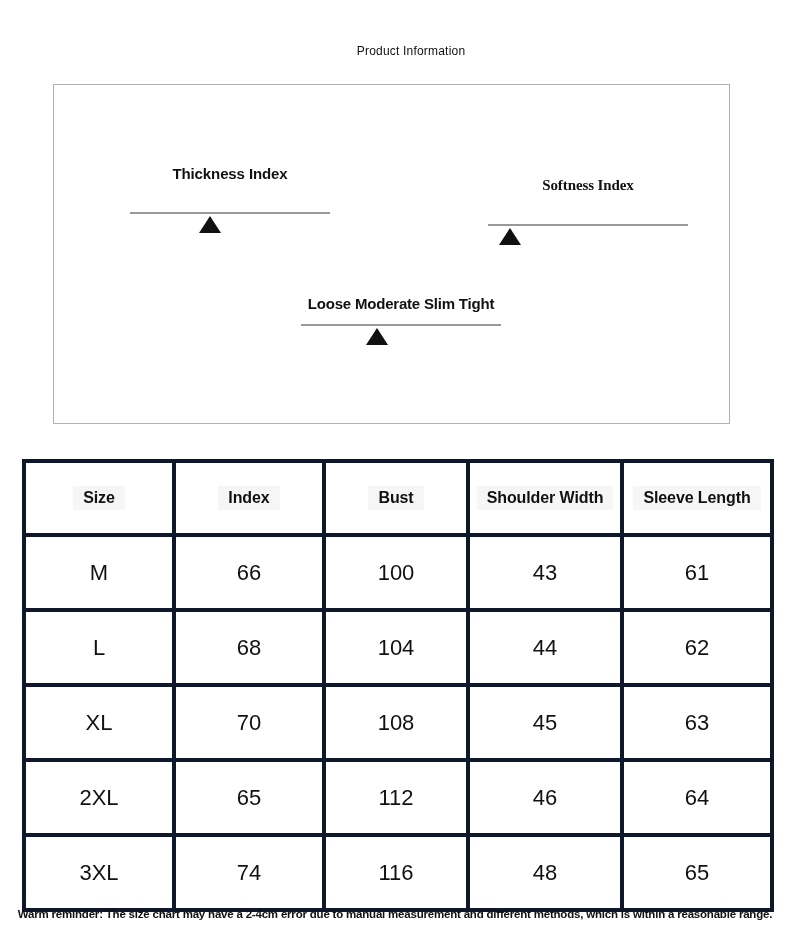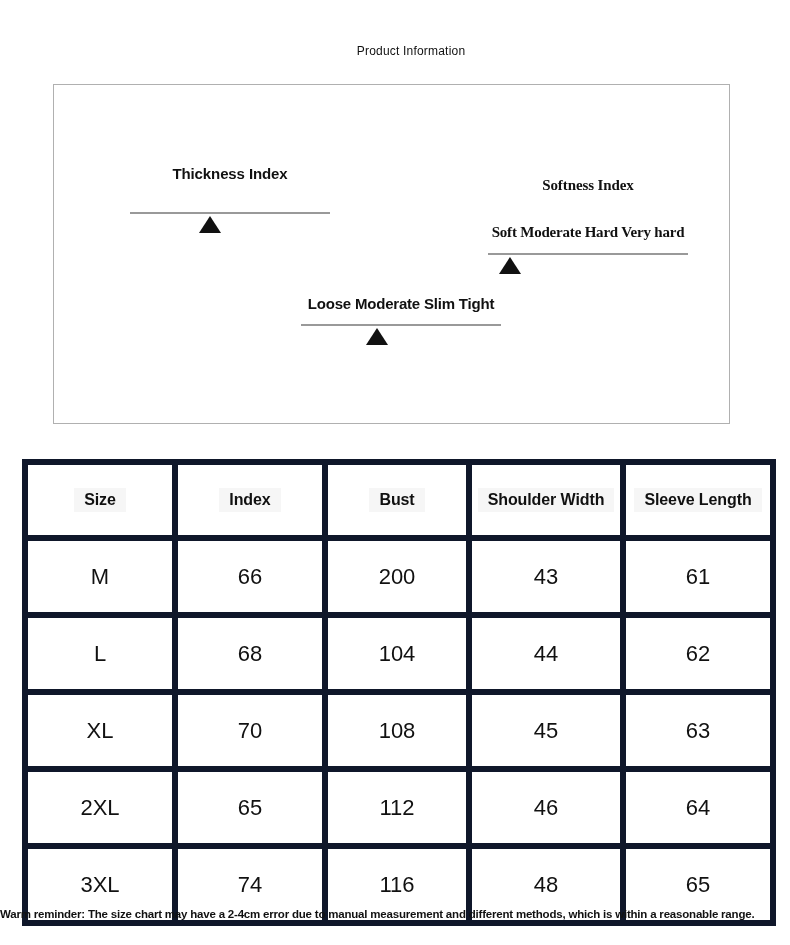--- a/index.html
+++ b/index.html
@@ -81,21 +81,21 @@
   .size-table {
     position: absolute;
     left: 22px;
     top: 459px;
     width: 748px;
     border-collapse: collapse;
     table-layout: fixed;
     border: 2px solid #000000;
   }
   .size-table th, .size-table td {
-    border: 6px solid #0f172a;
+    border: 4px solid #0f172a;
     text-align: center;
     vertical-align: middle;
     padding: 0;
     background: #ffffff;
   }
   .size-table th {
     height: 70px;
     font-size: 16px;
     font-weight: bold;
     letter-spacing: -0.1px;
@@ -109,21 +109,21 @@
     height: 71px;
     font-size: 22px;
     font-weight: normal;
   }
   
   .reminder {
     position: absolute;
     top: 908px;
     left: 0;
     width: 100%;
-    text-align: left;
+    text-align: center;
     font-size: 11.5px;
     font-weight: bold;
     letter-spacing: -0.2px;
     margin: 0;
   }
 </style>
 </head>
 <body>
 
 <main class="sheet">
@@ -134,21 +134,20 @@
 
     <div class="index-group g-thickness">
       <div class="index-title">Thickness Index</div>
       <div class="index-line">
         <span class="index-marker" style="left: 40%;"></span>
       </div>
     </div>
 
     <div class="index-group g-softness">
       <div class="index-title">Softness Index</div>
-      <div class="index-scale">Soft Moderate Hard Very hard</div>
       <div class="index-line">
         <span class="index-marker" style="left: 11%;"></span>
       </div>
     </div>
 
     <div class="index-group g-version">
       <div class="index-scale">Loose Moderate Slim Tight</div>
       <div class="index-line">
         <span class="index-marker" style="left: 38%;"></span>
       </div>
@@ -170,21 +169,21 @@
           <th><span class="hl">Index</span></th>
           <th><span class="hl">Bust</span></th>
           <th><span class="hl">Shoulder Width</span></th>
           <th><span class="hl">Sleeve Length</span></th>
         </tr>
     </thead>
     <tbody>
         <tr>
           <td>M</td>
           <td>66</td>
-          <td>200</td>
+          <td>100</td>
           <td>43</td>
           <td>61</td>
         </tr>
         <tr>
           <td>L</td>
           <td>68</td>
           <td>104</td>
           <td>44</td>
           <td>62</td>
         </tr>

